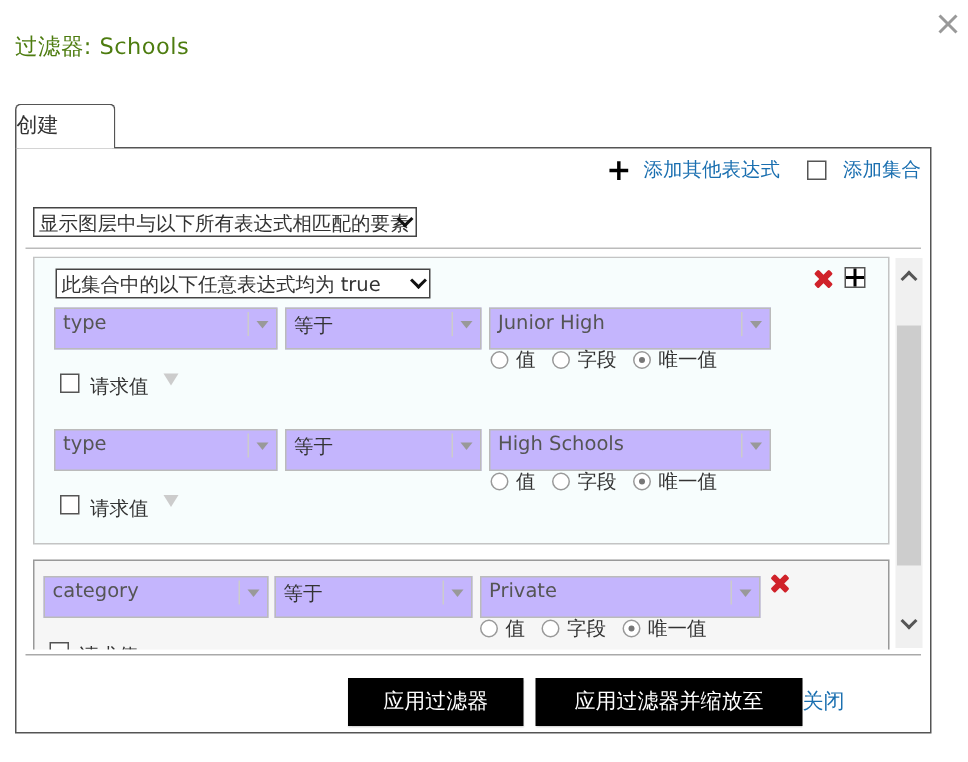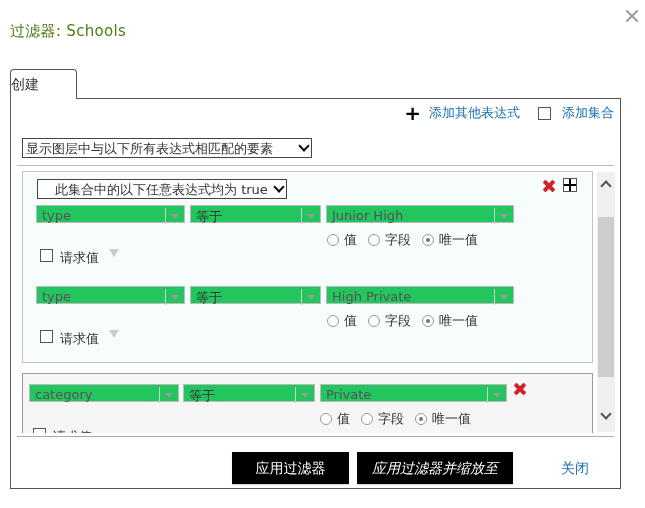--- a/index.html
+++ b/index.html
@@ -37,57 +37,57 @@
   }
   .plus-icon { font-weight: bold; font-size: 20px; color: #000; line-height: 16px; margin-right: 2px; }
   .link { color: #1a6fb0; cursor: pointer; }
   .chk {
     display: inline-block; width: 13px; height: 13px; border: 1px solid #555; background: #fff;
     vertical-align: middle;
   }
   .top-actions .chk { margin-left: 12px; margin-right: 5px; }
 
   .main-select {
-    position: absolute; left: 11px; top: 39px; width: 290px; height: 20px;
+    position: absolute; left: 11px; top: 39px; width: 256px; height: 20px;
     border: 1px solid #444; font-size: 13px; color: #333; padding: 1px 0 0 3px; white-space: nowrap;
     background: #fff;
   }
   .sel-chev {
     position: absolute; right: 3px; top: 3px; width: 8px; height: 8px;
     border-right: 2px solid #111; border-bottom: 2px solid #111; transform: rotate(45deg);
   }
   .divider { position: absolute; left: 6px; top: 66px; width: 597px; height: 1px; background: #bbb; }
 
   .scroll-area {
     position: absolute; left: 11px; top: 72px; width: 595px; height: 262px; overflow: hidden;
   }
   .set-box {
     position: absolute; left: 0; top: 0; width: 571px; height: 192px;
     border: 1px solid #c4c4c4; background: #f7fdfd;
   }
   .set-select {
     position: absolute; left: 14px; top: 7px; width: 250px; height: 20px;
-    border: 1px solid #444; background: #fff; font-size: 13px; padding: 1px 0 0 17px; white-space: nowrap;
+    border: 1px solid #444; background: #fff; font-size: 13px; padding: 1px 0 0 3px; white-space: nowrap;
   }
   .red-x {
     position: absolute; width: 12px; height: 12px;
   }
   .red-x::before, .red-x::after {
     content: ""; position: absolute; left: 4px; top: -1px; width: 4px; height: 14px; background: #d0222a; border-radius: 1px;
   }
   .red-x::before { transform: rotate(45deg); }
   .red-x::after { transform: rotate(-45deg); }
   .add-set-icon {
     position: absolute; width: 14px; height: 14px; border: 1px solid #555; background: #fff;
   }
   .add-set-icon::before { content:""; position:absolute; left:5px; top:0; width:2px; height:12px; background:#000; }
   .add-set-icon::after { content:""; position:absolute; left:0; top:5px; width:12px; height:2px; background:#000; }
 
   .combo {
-    position: absolute; height: 18px; border: 1px solid #bbb; background: #22c55e;
+    position: absolute; height: 28px; border: 1px solid #bbb; background: #c4b5fd;
     font-size: 13px; color: #555; padding: 2px 0 0 5px; white-space: nowrap;
   }
   .combo .arrow-sep { position: absolute; right: 18px; top: 2px; width: 1px; height: 16px; background: #ccc; }
   .combo .arrow {
     position: absolute; right: 5px; top: 8px; width: 0; height: 0;
     border-left: 4px solid transparent; border-right: 4px solid transparent; border-top: 5px solid #999;
   }
   .combo.dark { color: #333; }
   .radios { position: absolute; display: flex; align-items: center; font-size: 13px; color: #333; }
   .radio {
@@ -195,21 +195,21 @@
 
       <div class="combo" style="left:13px; top:114px; width:149px;">
         <span>type</span>
         <span class="arrow-sep"></span><span class="arrow"></span>
       </div>
       <div class="combo dark" style="left:167px; top:114px; width:131px;">
         <span>等于</span>
         <span class="arrow-sep"></span><span class="arrow"></span>
       </div>
       <div class="combo" style="left:303px; top:114px; width:188px;">
-        <span>High Private</span>
+        <span>High Schools</span>
         <span class="arrow-sep"></span><span class="arrow"></span>
       </div>
       <div class="radios" style="left:304px; top:140px;">
         <label class="radio-item">
             <span class="radio"></span>
             <span>值</span>
           </label>
         <label class="radio-item">
             <span class="radio"></span>
             <span>字段</span>
@@ -263,15 +263,15 @@
 
   <div class="vscroll">
     <span class="up"></span>
     <span class="thumb"></span>
     <span class="down"></span>
   </div>
 
   <div class="divider2"></div>
 
   <div class="btn" style="left:221px; width:117px;">应用过滤器</div>
-  <div class="btn" style="left:346px; width:156px;font-style:italic;">应用过滤器并缩放至</div>
-  <div class="btn-close" style="left:550px;">关闭</div>
+  <div class="btn" style="left:346px; width:178px;">应用过滤器并缩放至</div>
+  <div class="btn-close" style="left:524px;">关闭</div>
 </div>
 
 </body></html>

